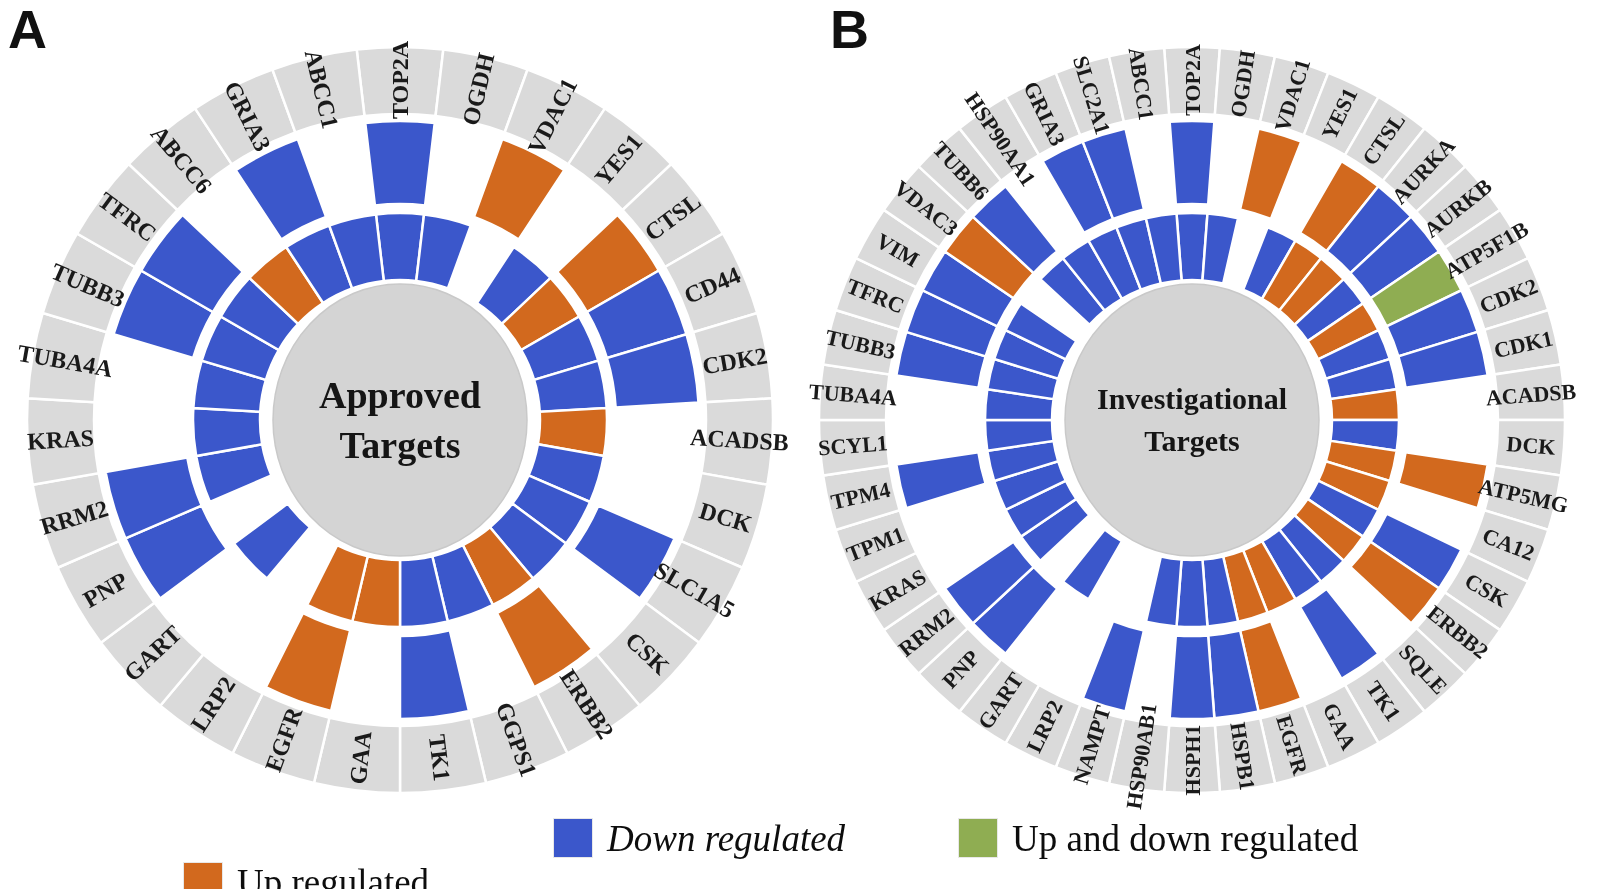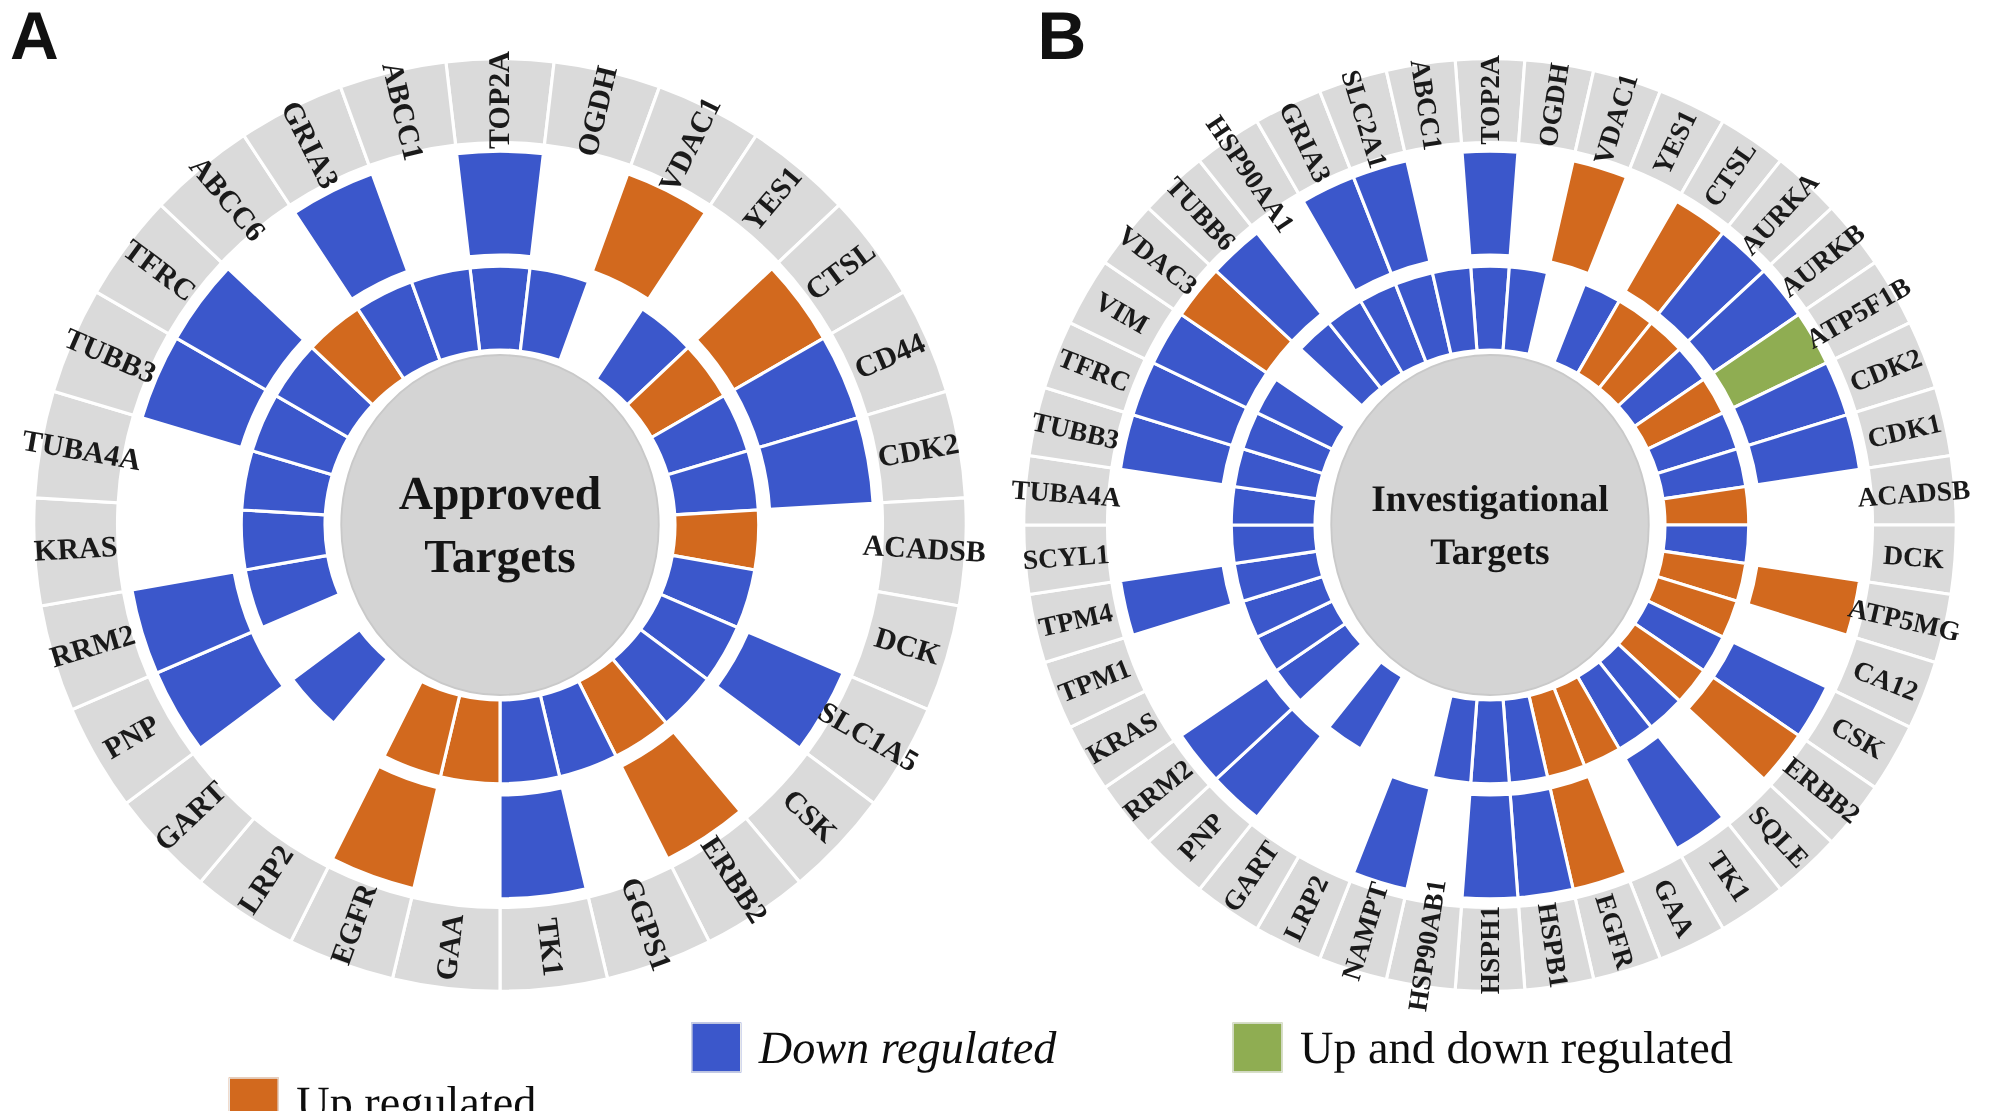--- a/index.html
+++ b/index.html
@@ -7,21 +7,21 @@
   .panel-letter{position:absolute;top:2px;font-family:"Liberation Sans","DejaVu Sans",sans-serif;font-weight:bold;font-size:54px;color:#111;line-height:1;}
   #letter-a{left:8px;}
   #letter-b{left:830px;}
   #figure-svg{position:absolute;left:0;top:0;}
   .legend{position:absolute;left:0;top:816px;width:1606px;height:60px;}
   .legend-item{position:absolute;display:flex;align-items:center;height:44px;}
   .legend-swatch{width:38px;height:38px;display:inline-block;margin-right:14px;border:1px solid #e8e8e8;}
   .legend-label{font-size:37px;color:#0d0d0d;white-space:nowrap;}
   #legend-item-up{left:183px;margin-top:44px;}
   #legend-item-down{left:553px;font-style:italic;}
-  #legend-item-updown{left:958px;margin-left:28px;}
+  #legend-item-updown{left:958px;}
 </style>
 </head>
 <body>
 
 <div class="panel-letter" id="letter-a">A</div>
 <div class="panel-letter" id="letter-b">B</div>
 
 <svg id="figure-svg" width="1606" height="816" viewBox="0 0 1606 816">
   <g id="chart-a">
       <path d="M 356.6973430312891 49.52209256225524 A 373 373 0 0 1 443.3026569687109 49.52209256225524 L 435.52443172232046 116.06906253096543 A 306 306 0 0 0 364.47556827767954 116.06906253096543 Z" fill="#DADADA" stroke="#ffffff" stroke-width="2.5"></path>

